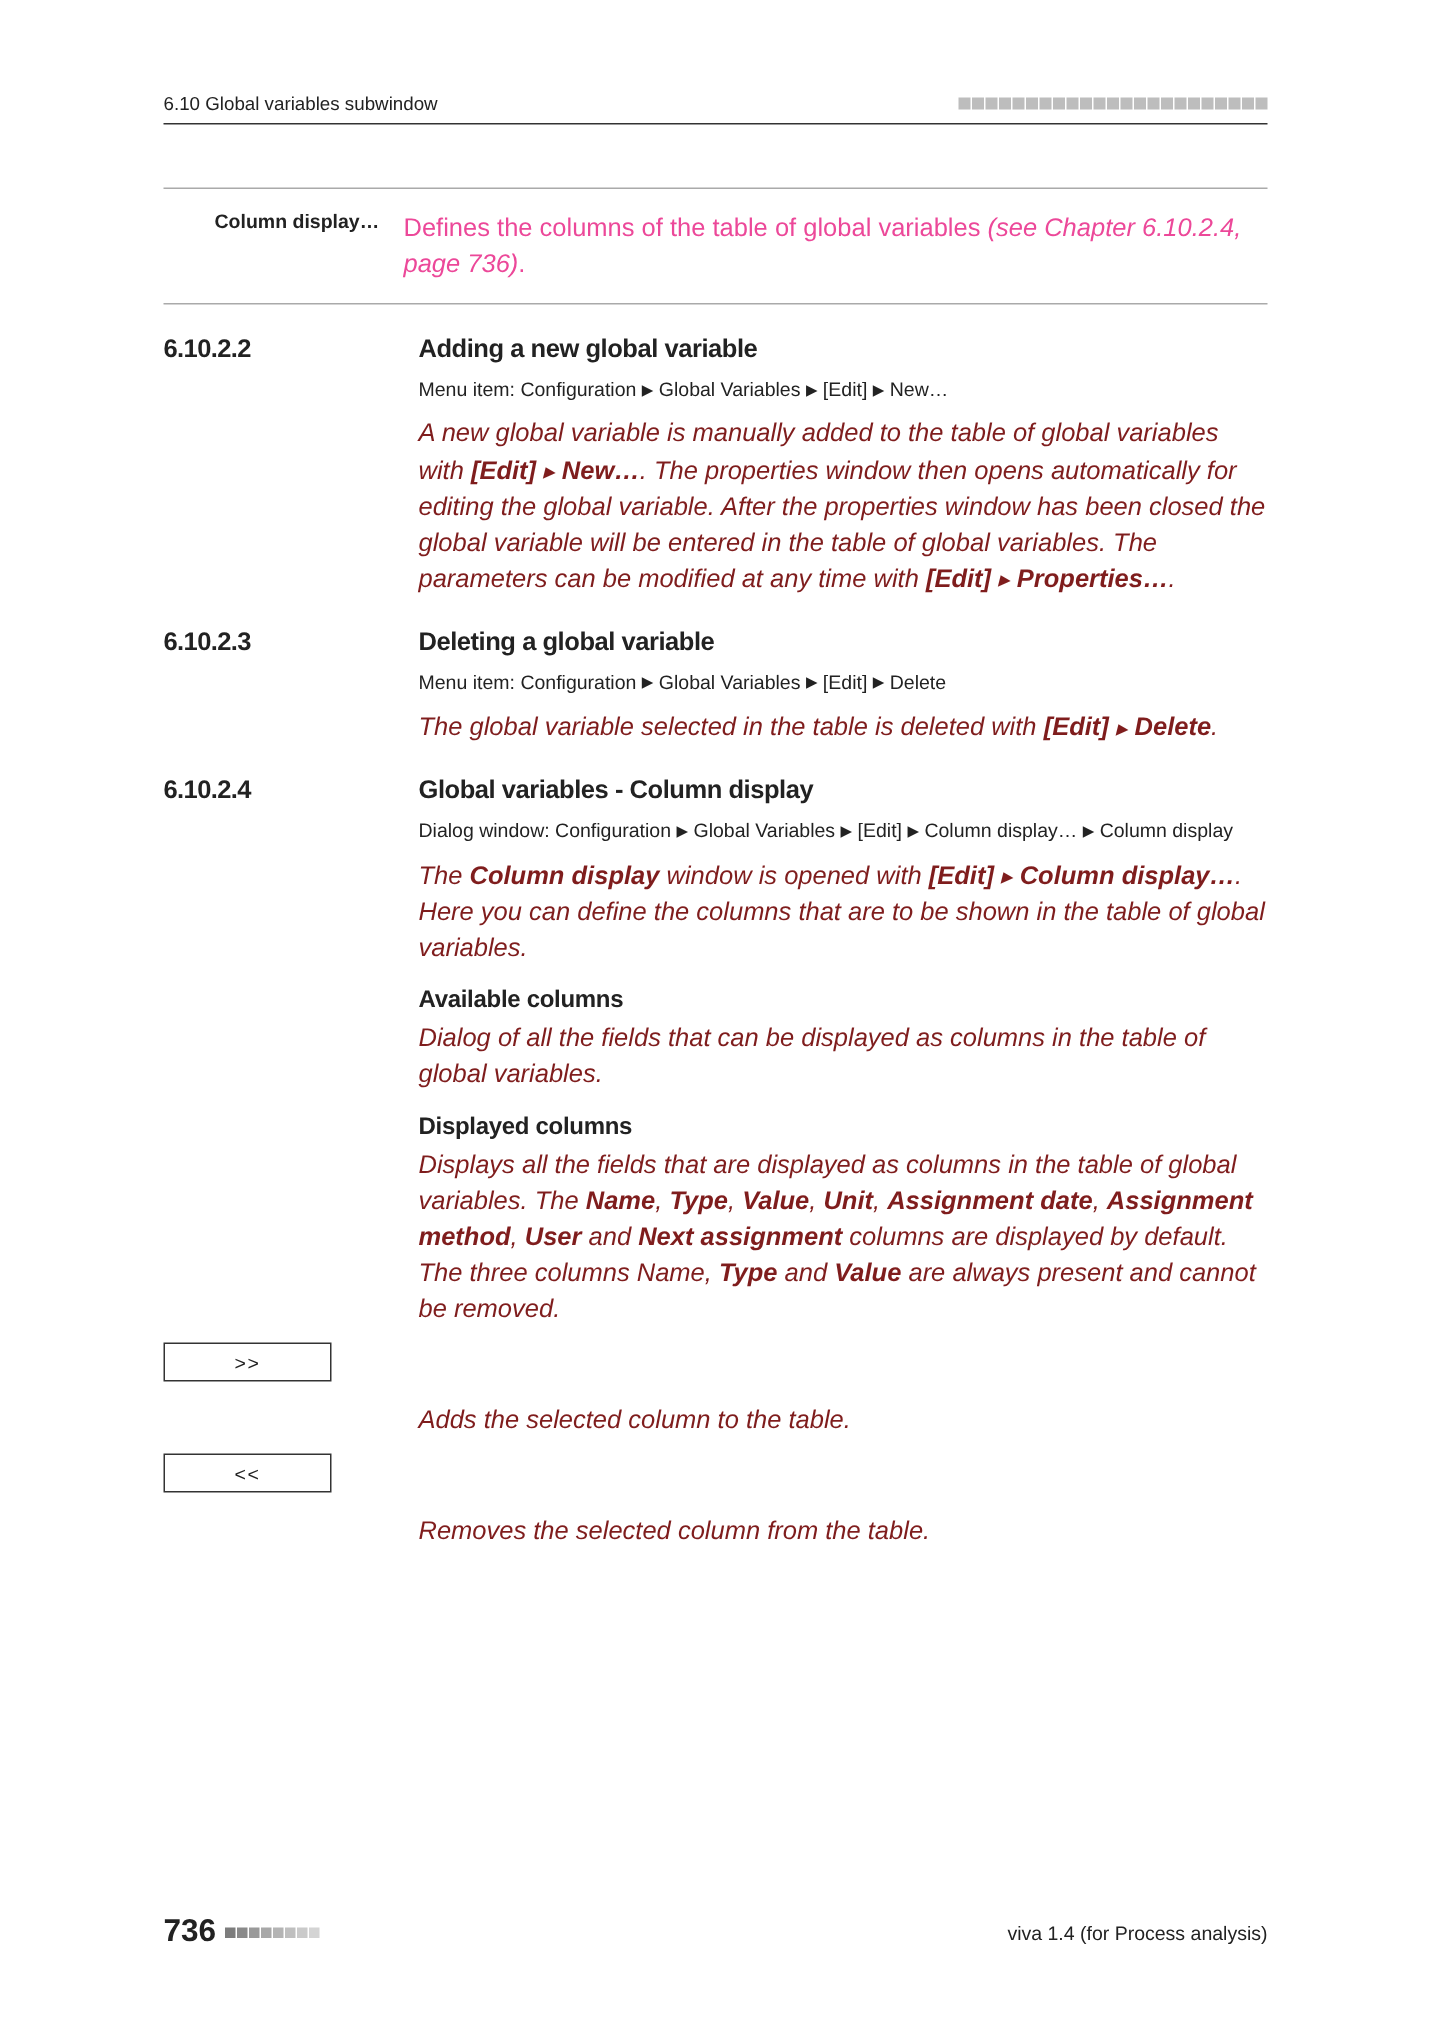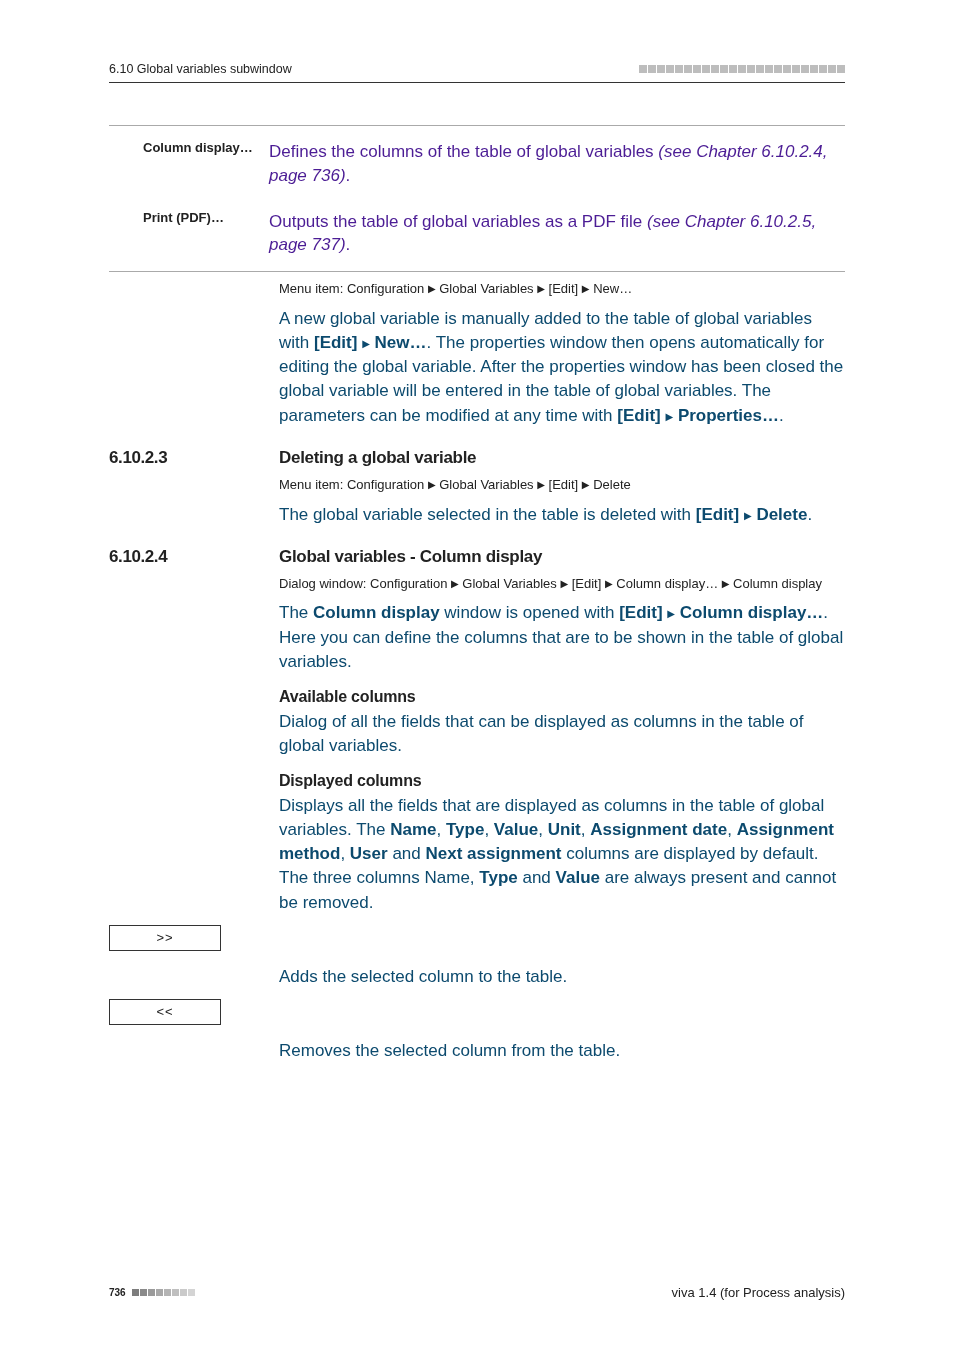--- a/index.html
+++ b/index.html
@@ -58,21 +58,21 @@
   .tbl-left {
     width: 160px;
     padding-left: 34px;
     font-size: 13px;
     font-weight: bold;
     color: #222;
   }
   .tbl-right {
     flex: 1;
     font-size: 17px;
-    color: #4c1d95;
+    color: #ec4899;
     line-height: 1.4;
   }
   .tbl-right .ital { font-style: italic; }
 
   .sect {
     display: flex;
     margin: 20px 109px 0 109px;
   }
   .sect-num {
     width: 170px;
@@ -95,22 +95,23 @@
     font-size: 13px;
     line-height: 1.45;
     margin-bottom: 8px;
   }
   .menu-path .b { font-weight: normal; }
   .tri { font-size: 10px; vertical-align: 1px; }
 
   .para {
     font-size: 17px;
     line-height: 1.42;
-    color: #0c4a6e;
+    color: #7f1d1d;
     margin-bottom: 10px;
+    font-style: italic;
   }
   .para .b { font-weight: bold; }
 
   .sub-h {
     font-size: 16px;
     font-weight: 800;
     font-family: Verdana, Geneva, sans-serif;
     margin: 14px 0 4px 0;
     letter-spacing: -0.2px;
   }
@@ -136,21 +137,21 @@
     position: absolute;
     bottom: 50px;
     left: 109px;
     right: 109px;
     display: flex;
     justify-content: space-between;
     align-items: center;
     font-size: 14px;
   }
   .footer-left { display: flex; align-items: center; }
-  .footer-left .pg { font-weight: bold; font-size: 10px; }
+  .footer-left .pg { font-weight: bold; font-size: 21px; }
   .footer-left .sqrow { display: flex; margin-left: 6px; }
   .footer-left .sq2 {
     width: 7px; height: 7px; margin-right: 1px;
   }
   .footer-right { font-size: 13px; }
 </style>
 </head>
 <body>
 
 <div class="page">
@@ -186,29 +187,27 @@
   <hr class="header-hr">
 
   <div class="tbl-box">
     <div class="tbl-inner">
       <div class="tbl-row">
         <div class="tbl-left">Column display…</div>
         <div class="tbl-right">
           <span>Defines the columns of the table of global variables </span><span class="ital">(see Chapter 6.10.2.4, page 736)</span><span>.</span>
         </div>
       </div>
-      <div class="tbl-row">
-        <div class="tbl-left">Print (PDF)…</div>
-        <div class="tbl-right">
-          <span>Outputs the table of global variables as a PDF file </span><span class="ital">(see Chapter 6.10.2.5, page 737)</span><span>.</span>
-        </div>
-      </div>
-    </div>
-  </div>
-
+    </div>
+  </div>
+
+  <div class="sect">
+    <div class="sect-num">6.10.2.2</div>
+    <div class="sect-title">Adding a new global variable</div>
+  </div>
   <div class="body-col">
     <div class="menu-path">
       <span>Menu item: </span><span class="b">Configuration</span> <span class="tri">▶</span> <span class="b">Global Variables</span> <span class="tri">▶</span> <span class="b">[Edit]</span> <span class="tri">▶</span> <span class="b">New…</span>
     </div>
     <div class="para">
       <span>A new global variable is manually added to the table of global variables with </span><span class="b">[Edit]</span> <span class="tri">▶</span> <span class="b">New…</span><span>. The properties window then opens automatically for editing the global variable. After the properties window has been closed the global variable will be entered in the table of global variables. The parameters can be modified at any time with </span><span class="b">[Edit]</span> <span class="tri">▶</span> <span class="b">Properties…</span><span>.</span>
     </div>
   </div>
 
   <div class="sect">

